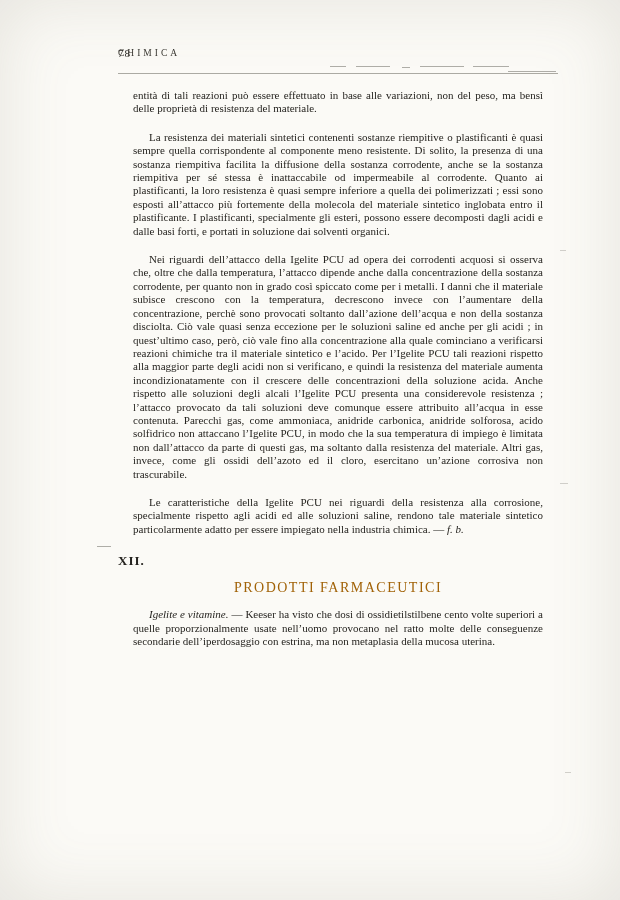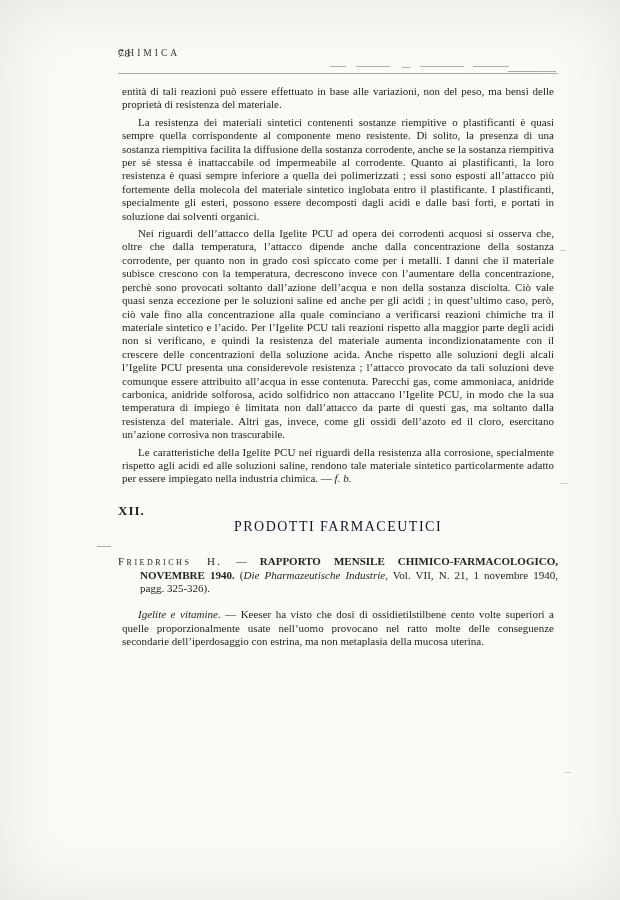--- a/index.html
+++ b/index.html
@@ -26,30 +26,30 @@
     position:absolute; left:0; right:0; top:2px;
     text-align:left; font-size:9.5px; letter-spacing:3px;
     color:#3a3832;
   }
   .head-rule { margin-top:11px; border-top:1px solid rgba(92,89,80,0.5); }
   .body-block {
     margin-top:11px;
     font-size:11px; line-height:13.4px;
     text-align:justify;
   }
-  .body-par { margin:4px; }
+  .body-par { margin:15px; }
   .indent { text-indent:16px; }
   .sig { font-style:italic; }
   .section-numeral {
     margin-top:17px; 
     font-weight:bold; font-size:13px; letter-spacing:1px;
   }
   .section-title {
-    margin-top:0; text-align:center;
-    font-size:14px; letter-spacing:1.5px; color:#0f172a;
+    margin-top:11px; text-align:center;
+    font-size:14px; letter-spacing:1.5px; color:#a16207;
   }
   .reference {
     margin-top:20px;
     font-size:11px; line-height:13.8px;
     padding-left:22px; text-indent:-22px;
     text-align:justify;
   }
   .smallcaps { font-variant:small-caps; letter-spacing:2.5px; }
   .ref-title { font-weight:bold; }
   .ref-journal { font-style:italic; }
@@ -88,18 +88,17 @@
     <div class="body-block">
       <p class="body-par">entità di tali reazioni può essere effettuato in base alle variazioni, non del peso, ma bensì delle proprietà di resistenza del materiale.</p>
       <p class="body-par indent">La resistenza dei materiali sintetici contenenti sostanze riempitive o plastificanti è quasi sempre quella corrispondente al componente meno resistente. Di solito, la presenza di una sostanza riempitiva facilita la diffusione della sostanza corrodente, anche se la sostanza riempitiva per sé stessa è inattaccabile od impermeabile al corrodente. Quanto ai plastificanti, la loro resistenza è quasi sempre inferiore a quella dei polimerizzati ; essi sono esposti all’attacco più fortemente della molecola del materiale sintetico inglobata entro il plastificante. I plastificanti, specialmente gli esteri, possono essere decomposti dagli acidi e dalle basi forti, e portati in soluzione dai solventi organici.</p>
       <p class="body-par indent">Nei riguardi dell’attacco della Igelite PCU ad opera dei corrodenti acquosi si osserva che, oltre che dalla temperatura, l’attacco dipende anche dalla concentrazione della sostanza corrodente, per quanto non in grado così spiccato come per i metalli. I danni che il materiale subisce crescono con la temperatura, decrescono invece con l’aumentare della concentrazione, perchè sono provocati soltanto dall’azione dell’acqua e non della sostanza disciolta. Ciò vale quasi senza eccezione per le soluzioni saline ed anche per gli acidi ; in quest’ultimo caso, però, ciò vale fino alla concentrazione alla quale cominciano a verificarsi reazioni chimiche tra il materiale sintetico e l’acido. Per l’Igelite PCU tali reazioni rispetto alla maggior parte degli acidi non si verificano, e quindi la resistenza del materiale aumenta incondizionatamente con il crescere delle concentrazioni della soluzione acida. Anche rispetto alle soluzioni degli alcali l’Igelite PCU presenta una considerevole resistenza ; l’attacco provocato da tali soluzioni deve comunque essere attribuito all’acqua in esse contenuta. Parecchi gas, come ammoniaca, anidride carbonica, anidride solforosa, acido solfidrico non attaccano l’Igelite PCU, in modo che la sua temperatura di impiego è limitata non dall’attacco da parte di questi gas, ma soltanto dalla resistenza del materiale. Altri gas, invece, come gli ossidi dell’azoto ed il cloro, esercitano un’azione corrosiva non trascurabile.</p>
       <p class="body-par indent"><span>Le caratteristiche della Igelite PCU nei riguardi della resistenza alla corrosione, specialmente rispetto agli acidi ed alle soluzioni saline, rendono tale materiale sintetico particolarmente adatto per essere impiegato nella industria chimica. — </span><span class="sig">f. b.</span></p>
     </div>
 
     <div class="section-numeral">XII.</div>
     <div class="section-title">PRODOTTI FARMACEUTICI</div>
 
-    <p class="reference"><span class="smallcaps">Friedrichs H.</span><span> — </span><span class="ref-title">RAPPORTO MENSILE CHIMICO-FARMACOLOGICO, NOVEMBRE 1940.</span><span> (</span><span class="ref-journal">Die Pharmazeutische Industrie</span><span>, Vol. VII, N. 21, 1 novembre 1940, pagg. 325-326).</span></p>
 
     <p class="body-block abstract indent body-par"><span class="abstract-lead">Igelite e vitamine.</span><span> — Keeser ha visto che dosi di ossidietilstilbene cento volte superiori a quelle proporzionalmente usate nell’uomo provocano nel ratto molte delle conseguenze secondarie dell’iperdosaggio con estrina, ma non metaplasia della mucosa uterina.</span></p>
 
   </div>
 </div>
 
 </body></html>

